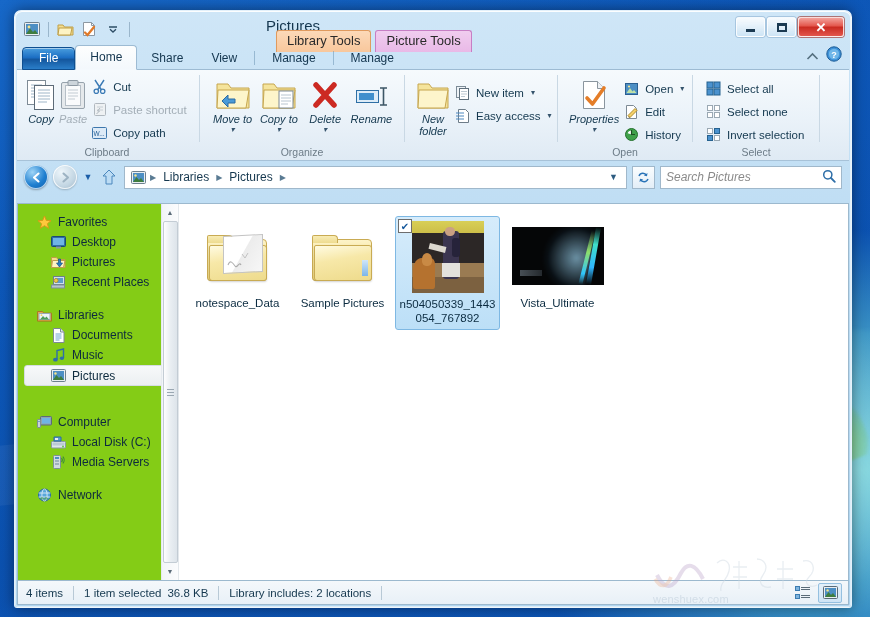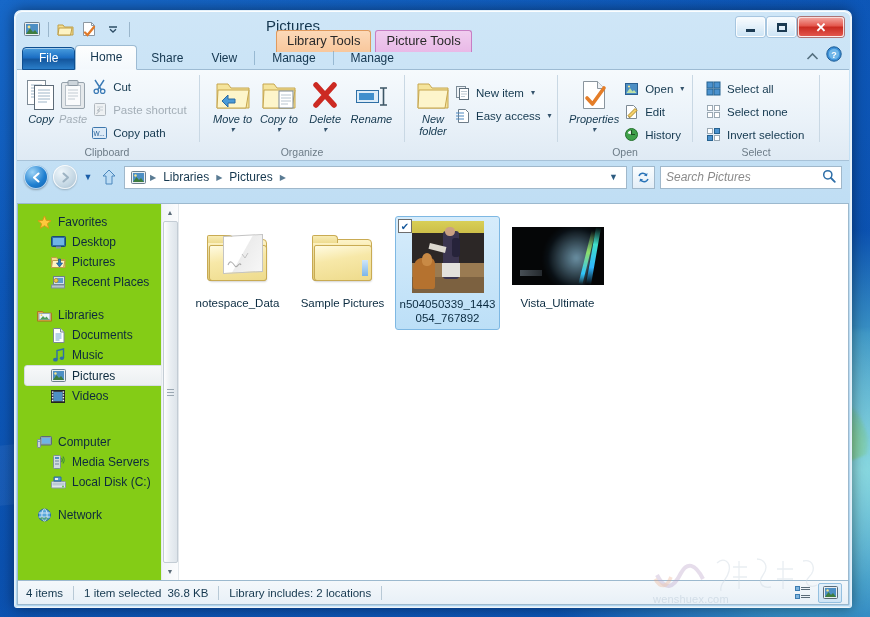--- a/index.html
+++ b/index.html
@@ -856,80 +856,61 @@
         <span class="nico">
           <svg width="15" height="13" viewBox="0 0 15 13">
             <rect x="0.5" y="0.5" width="14" height="12" rx="1" fill="#e9eef2" stroke="#6d808e"></rect>
             <rect x="2" y="2" width="11" height="9" fill="#4d8fc4"></rect>
             <circle cx="4.5" cy="4.5" r="1.2" fill="#f5e48a"></circle>
             <path d="M2 11 L5.5 6 L8 9 L10 7 L13 11 Z" fill="#3f7d3f"></path>
           </svg>
         </span>
         <span>Pictures</span>
       </div>
-      <div class="navitem child">
-        <span class="nico">
-          <svg width="14" height="13" viewBox="0 0 14 13">
-            <rect x="0.5" y="0.5" width="13" height="12" fill="#3a424a" stroke="#222"></rect>
-            <rect x="2.5" y="2" width="9" height="9" fill="#4d8fc4"></rect>
-            <g fill="#e9eef2">
-                <rect x="0.9" y="1.4" width="1.4" height="1.4"></rect>
-                <rect x="0.9" y="4.2" width="1.4" height="1.4"></rect>
-                <rect x="0.9" y="7" width="1.4" height="1.4"></rect>
-                <rect x="0.9" y="9.8" width="1.4" height="1.4"></rect>
-                <rect x="11.7" y="1.4" width="1.4" height="1.4"></rect>
-                <rect x="11.7" y="4.2" width="1.4" height="1.4"></rect>
-                <rect x="11.7" y="7" width="1.4" height="1.4"></rect>
-                <rect x="11.7" y="9.8" width="1.4" height="1.4"></rect>
-              </g>
-          </svg>
-        </span>
-        <span>Videos</span>
-      </div>
 
       <div class="navgap"></div>
 
 
       <div class="navgap"></div>
 
       <div class="navitem">
         <span class="nico">
           <svg width="15" height="14" viewBox="0 0 15 14">
             <rect x="3.5" y="1.5" width="11" height="8.5" rx="1" fill="#8fa3b1" stroke="#5a6b78"></rect>
             <rect x="5" y="3" width="8" height="5.5" fill="#6fb4e5"></rect>
             <rect x="0.5" y="4.5" width="3" height="8" rx="0.6" fill="#c8d3db" stroke="#7e8e99"></rect>
             <rect x="1.3" y="6" width="1.4" height="1" fill="#4d8fc4"></rect>
           </svg>
         </span>
         <span>Computer</span>
+      </div>
+      <div class="navitem child">
+        <span class="nico">
+          <svg width="15" height="13" viewBox="0 0 15 13">
+            <rect x="0.5" y="5.5" width="14" height="6.5" rx="1" fill="#dfe7ec" stroke="#8a99a5"></rect>
+            <rect x="1.5" y="6.5" width="12" height="3" fill="#bccad4"></rect>
+            <circle cx="12" cy="10.5" r="0.9" fill="#5dbc4a"></circle>
+            <path d="M3 1 h7 v4 h-7 Z" fill="#5d9ccd" stroke="#2a6ba3"></path>
+            <path d="M4 2 h3 v2 h-3 Z" fill="#e9eef2"></path>
+          </svg>
+        </span>
+        <span>Local Disk (C:)</span>
       </div>
       <div class="navitem child">
         <span class="nico">
           <svg width="14" height="14" viewBox="0 0 14 14">
             <rect x="2.5" y="0.5" width="7" height="13" rx="1" fill="#d2dbe2" stroke="#7e8e99"></rect>
             <rect x="4" y="2" width="4" height="2" fill="#4d8fc4"></rect>
             <rect x="4" y="5" width="4" height="2" fill="#9fb1bd"></rect>
             <rect x="4" y="8" width="4" height="2" fill="#9fb1bd"></rect>
             <path d="M10.5 3 a3 3 0 0 1 0 4" stroke="#3a8a3a" stroke-width="1.1" fill="none"></path>
             <path d="M11.8 1.6 a5 5 0 0 1 0 6.8" stroke="#3a8a3a" stroke-width="1.1" fill="none"></path>
           </svg>
         </span>
         <span>Media Servers</span>
-      </div>
-      <div class="navitem child">
-        <span class="nico">
-          <svg width="15" height="13" viewBox="0 0 15 13">
-            <rect x="0.5" y="5.5" width="14" height="6.5" rx="1" fill="#dfe7ec" stroke="#8a99a5"></rect>
-            <rect x="1.5" y="6.5" width="12" height="3" fill="#bccad4"></rect>
-            <circle cx="12" cy="10.5" r="0.9" fill="#5dbc4a"></circle>
-            <path d="M3 1 h7 v4 h-7 Z" fill="#5d9ccd" stroke="#2a6ba3"></path>
-            <path d="M4 2 h3 v2 h-3 Z" fill="#e9eef2"></path>
-          </svg>
-        </span>
-        <span>Local Disk (C:)</span>
       </div>
 
       <div class="navgap"></div>
 
       <div class="navitem">
         <span class="nico">
           <svg width="15" height="14" viewBox="0 0 15 14">
             <circle cx="7.5" cy="7" r="6" fill="#5aa8db" stroke="#2a6ba3"></circle>
             <ellipse cx="7.5" cy="7" rx="2.6" ry="6" fill="none" stroke="#e8f3fa" stroke-width="0.8"></ellipse>
             <path d="M1.7 5 h11.6 M1.7 9 h11.6" stroke="#e8f3fa" stroke-width="0.8"></path>

